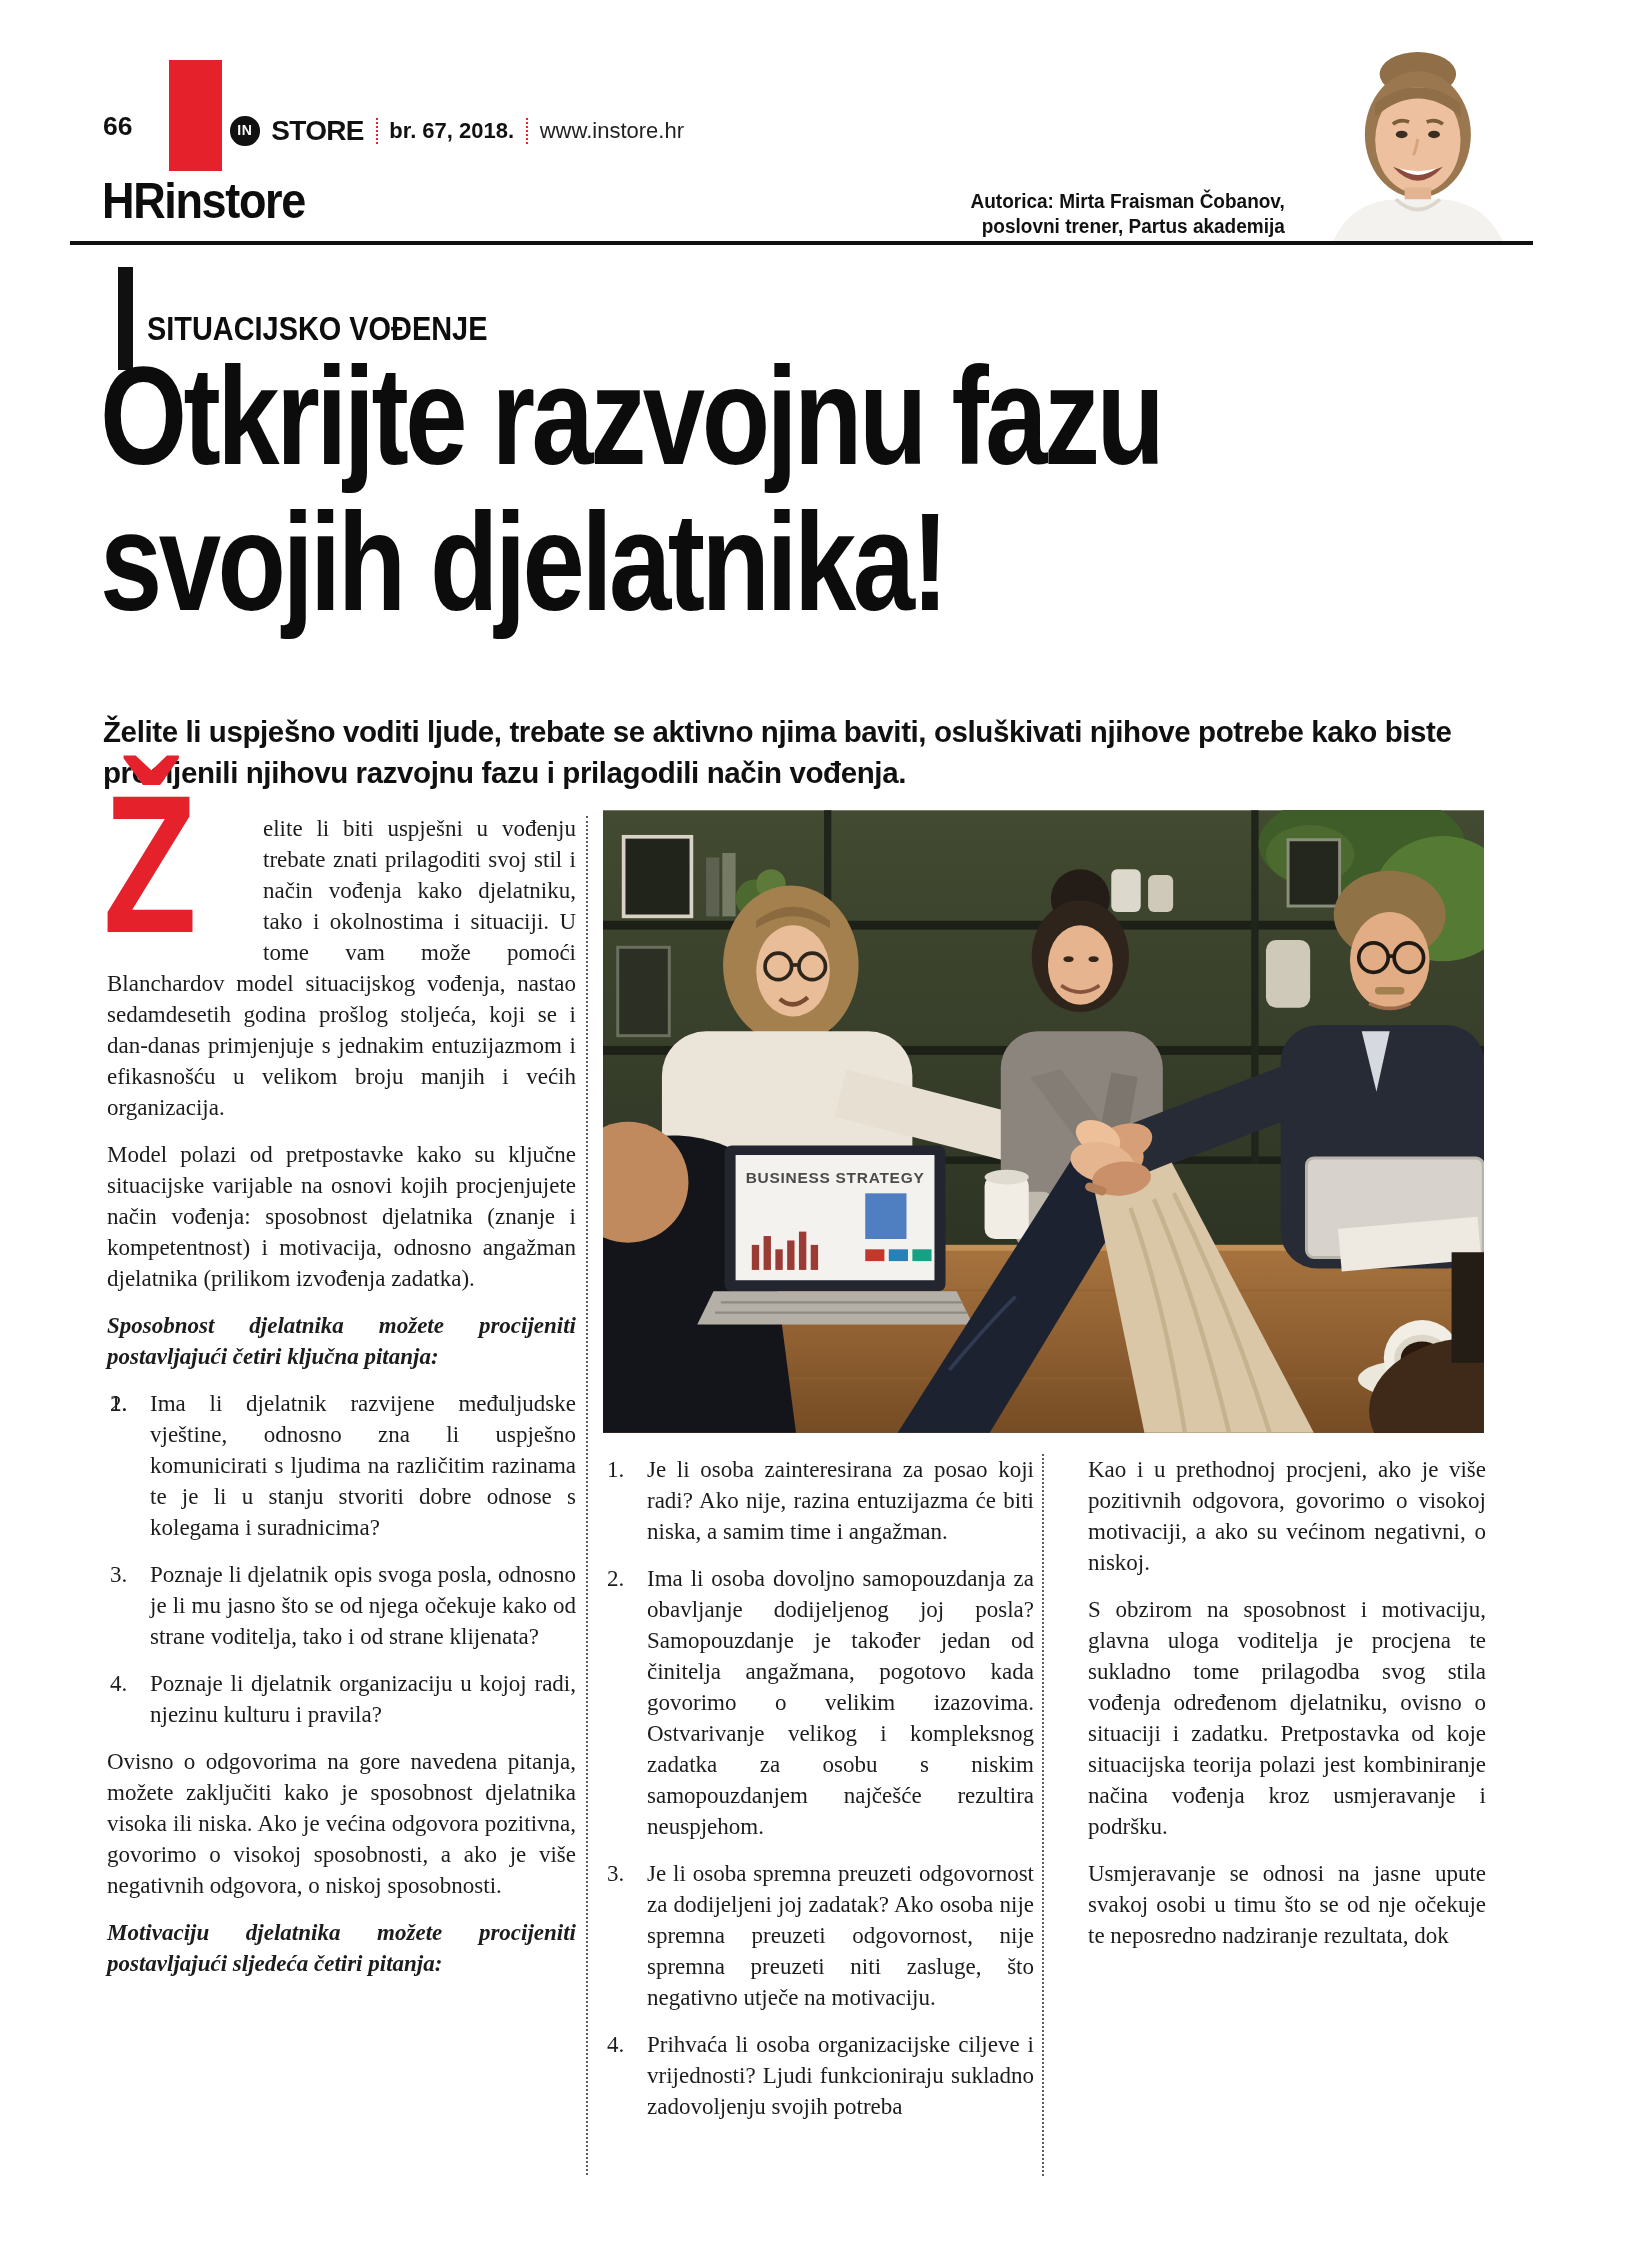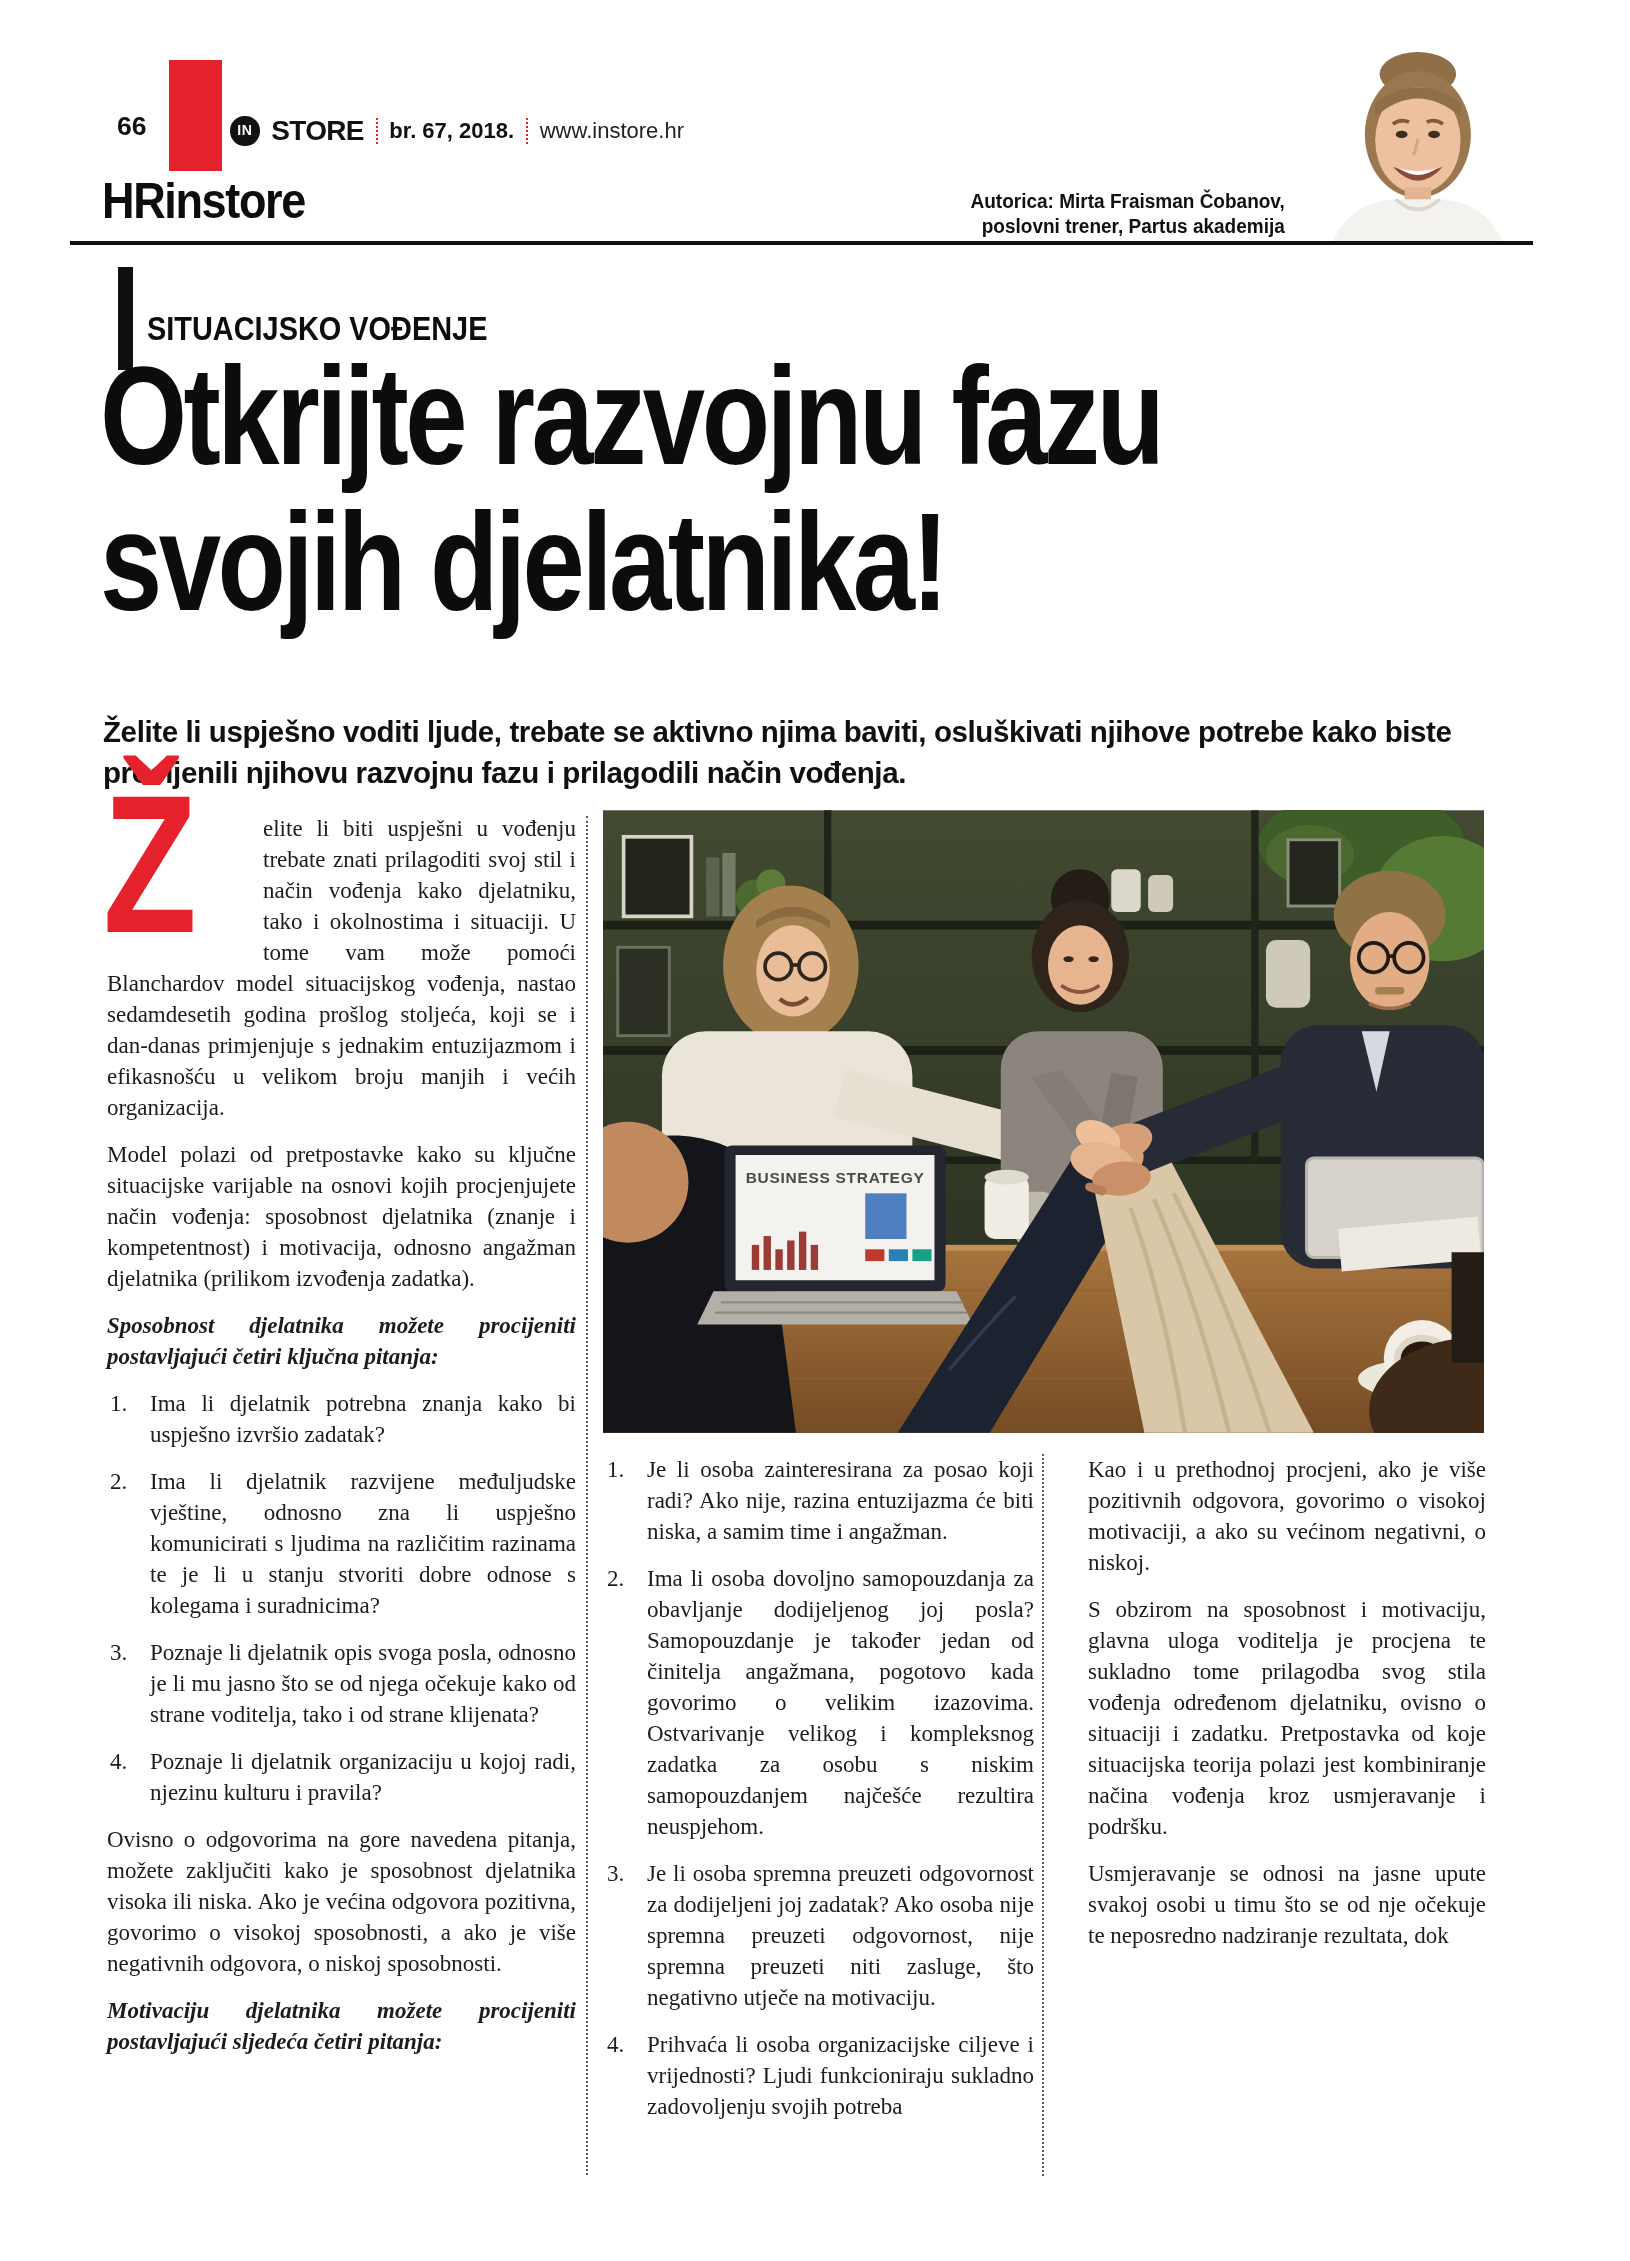--- a/index.html
+++ b/index.html
@@ -1,19 +1,19 @@
 <!DOCTYPE html>
 <html lang="hr" style="font-size:11.8px"><head>
 <meta charset="utf-8">
 <style>
   html,body{margin:0;padding:0;background:#e9e9e9;}
   .page{position:relative;width:1631px;height:2261px;background:#ffffff;overflow:hidden;
         font-family:"Liberation Serif",serif;color:#1b1b1b;}
   
-  .pagenum{position:absolute;left:117px;top:112px;font:bold 26.5px/29.5px "Liberation Sans",sans-serif;color:#111;}
+  .pagenum{position:absolute;left:103px;top:112px;font:bold 26.5px/29.5px "Liberation Sans",sans-serif;color:#111;}
   .logo-red{position:absolute;left:169px;top:60px;width:53px;height:111px;background:#e5212c;}
   .logo-line{position:absolute;left:230px;top:115px;height:32px;display:flex;align-items:center;gap:11.8px;}
   .in-badge{width:29.5px;height:29.5px;border-radius:50%;background:#111;color:#fff;
             font:bold 14px/29.5px "Liberation Sans",sans-serif;text-align:center;letter-spacing:0.4px;}
   .store{font:bold 28px "Liberation Sans",sans-serif;letter-spacing:-0.7px;color:#111;}
   .hsep{width:0;height:26.5px;border-left:2.9px dotted #e5212c;}
   .issue{font:bold 22px "Liberation Sans",sans-serif;color:#111;text-align:right;}
   .website{font:22px "Liberation Sans",sans-serif;color:#222;}
   .brand{position:absolute;left:102px;top:172px;font:bold 50px "Liberation Sans",sans-serif;
          letter-spacing:-1.5px;color:#0d0d0d;transform:scaleX(.9);transform-origin:left top;}
@@ -247,21 +247,20 @@
   <div class="vsep vsep2"></div>
 
   <div class="col col1">
     <p><span class="dropcap">
           <span class="dropcap-glyph">Ž</span>
         </span><span>elite li biti uspješni u vođenju trebate znati prilagoditi svoj stil i način vođenja kako djelatniku, tako i okolnostima i situaciji. U tome vam može pomoći Blanchardov model situacijskog vođenja, nastao sedamdesetih godina prošlog stoljeća, koji se i dan-danas primjenjuje s jednakim entuzijazmom i efikasnošću u velikom broju manjih i većih organizacija.</span></p>
     <p>Model polazi od pretpostavke kako su ključne situacijske varijable na osnovi kojih procjenjujete način vođenja: sposobnost djelatnika (znanje i kompetentnost) i motivacija, odnosno angažman djelatnika (prilikom izvođenja zadatka).</p>
     <p class="body-b">Sposobnost djelatnika možete procijeniti postavljajući četiri ključna pitanja:</p>
     <div class="q">
       <span class="num">1.</span>
-      <span>Ima li djelatnik potrebna znanja kako bi uspješno izvršio zadatak?</span>
     </div>
     <div class="q">
       <span class="num">2.</span>
       <span>Ima li djelatnik razvijene međuljudske vještine, odnosno zna li uspješno komunicirati s ljudima na različitim razinama te je li u stanju stvoriti dobre odnose s kolegama i suradnicima?</span>
     </div>
     <div class="q">
       <span class="num">3.</span>
       <span>Poznaje li djelatnik opis svoga posla, odnosno je li mu jasno što se od njega očekuje kako od strane voditelja, tako i od strane klijenata?</span>
     </div>
     <div class="q">

